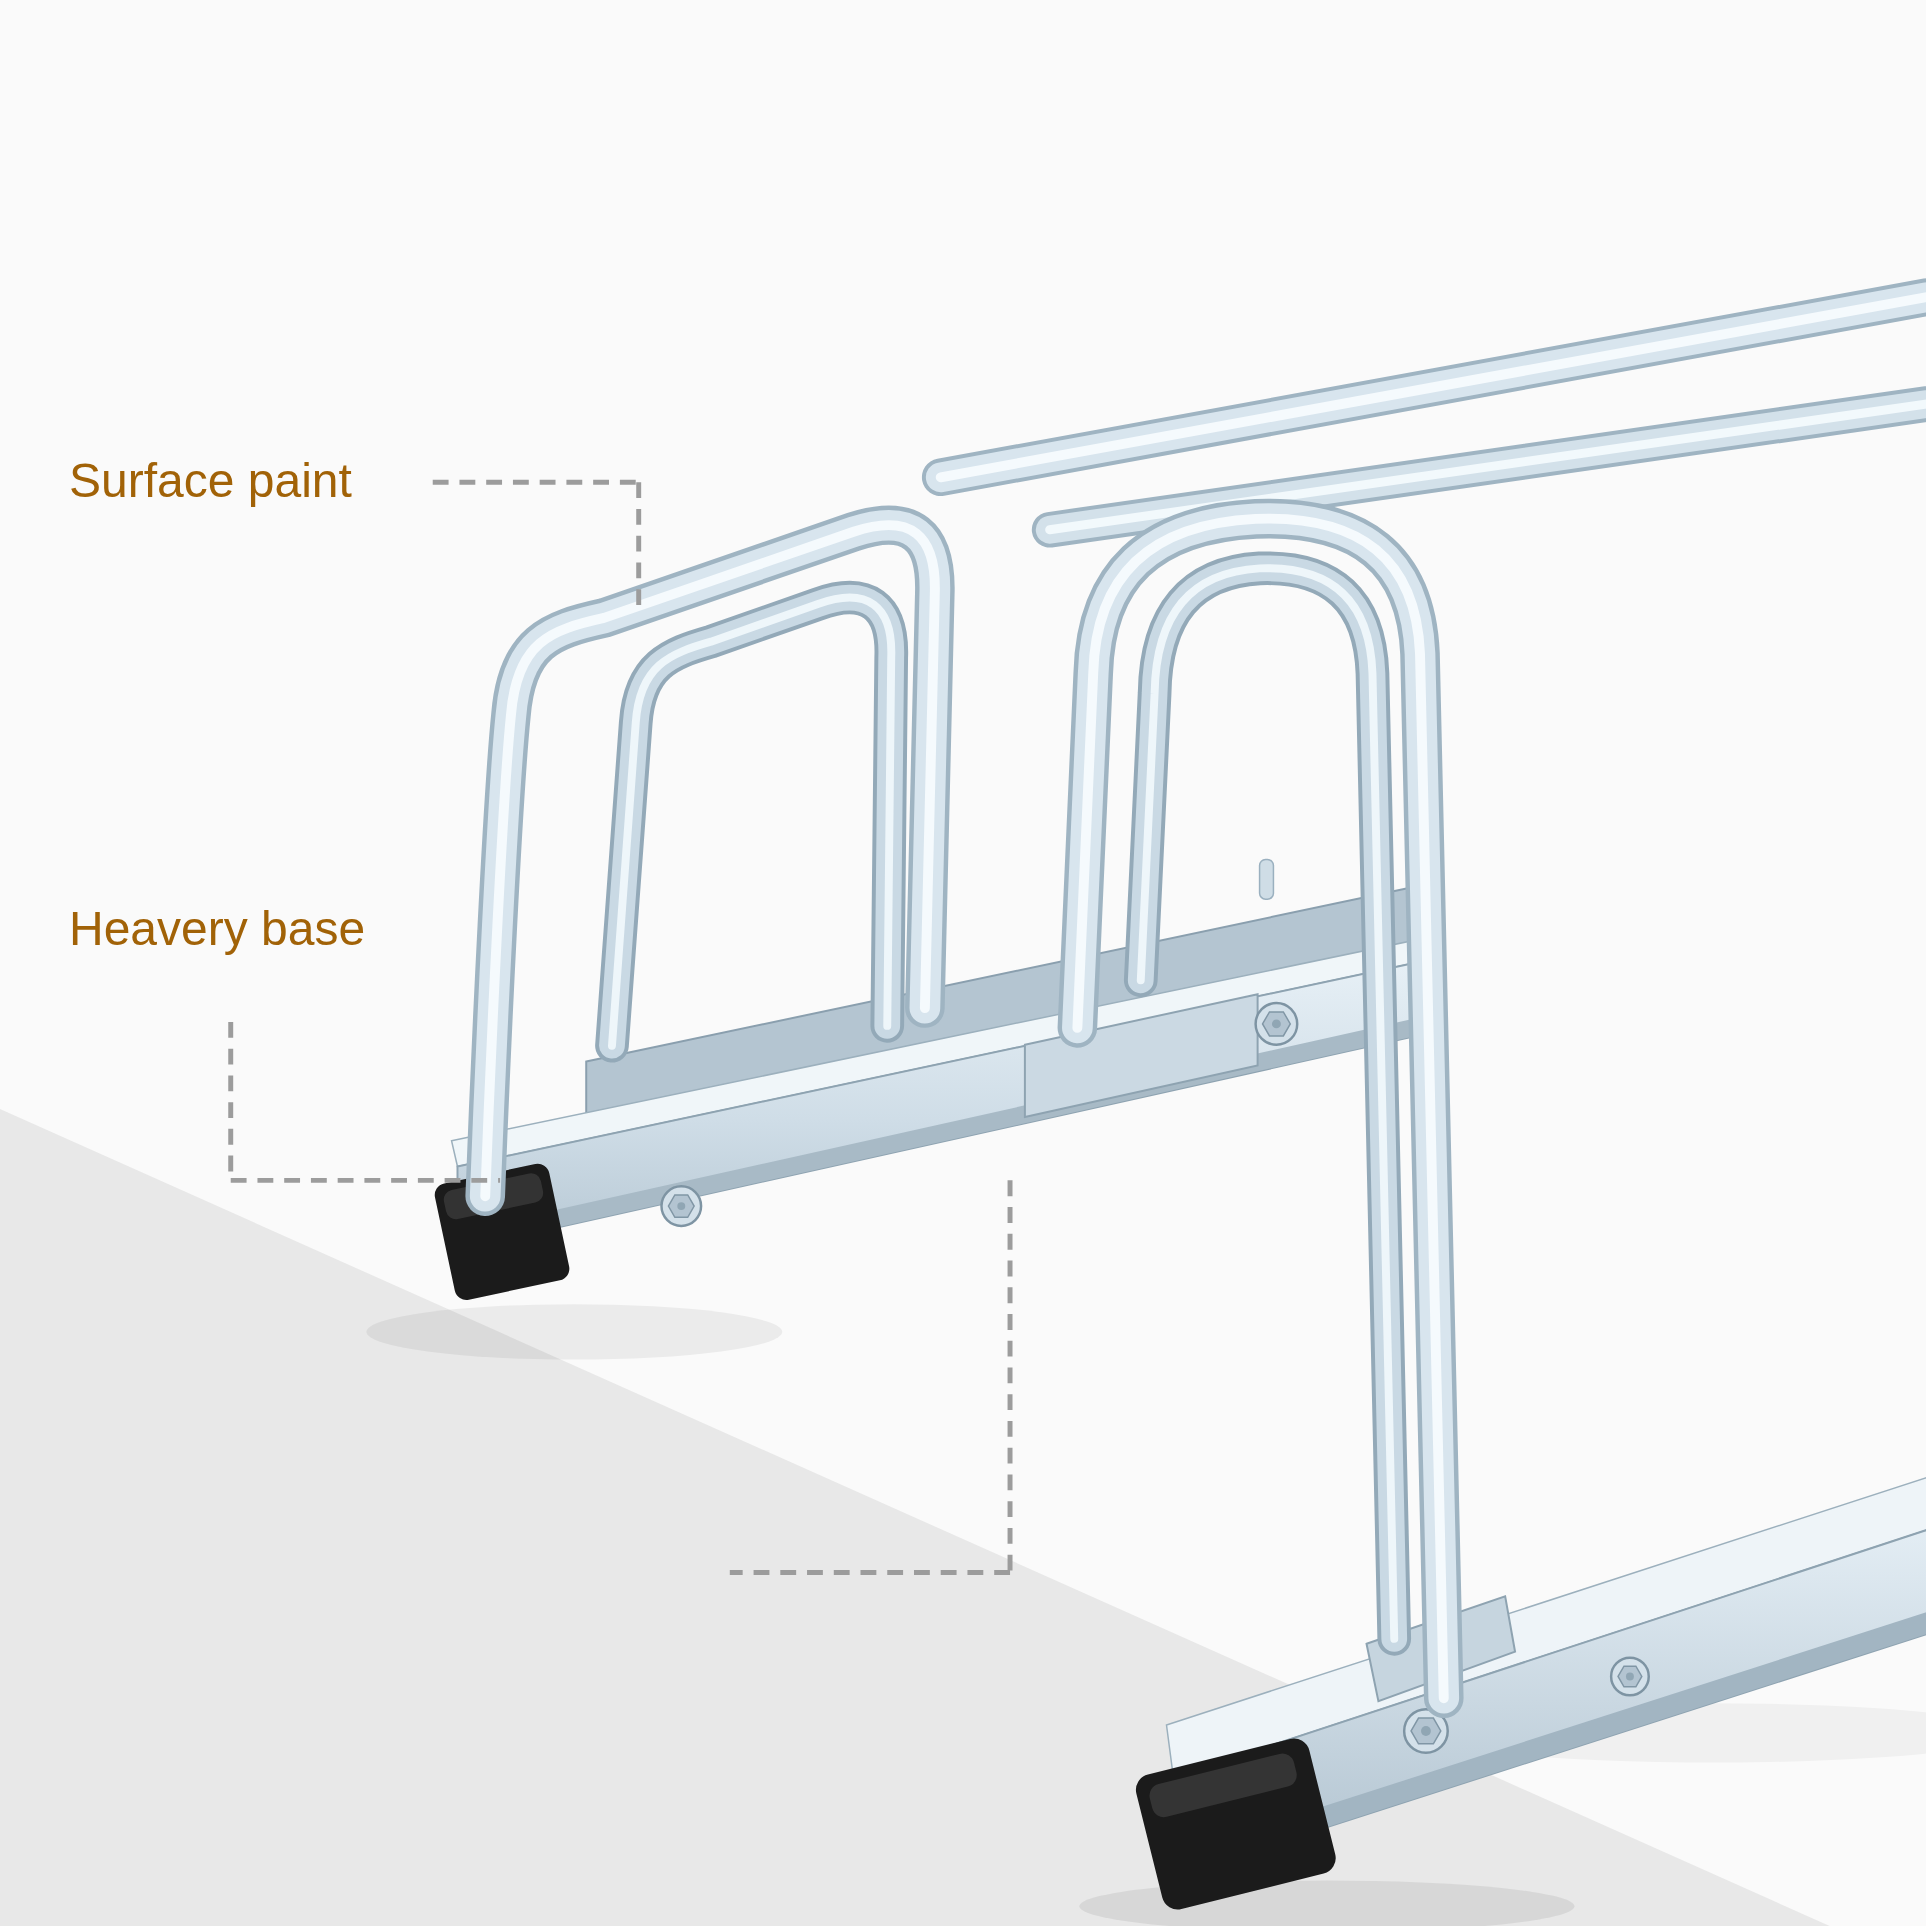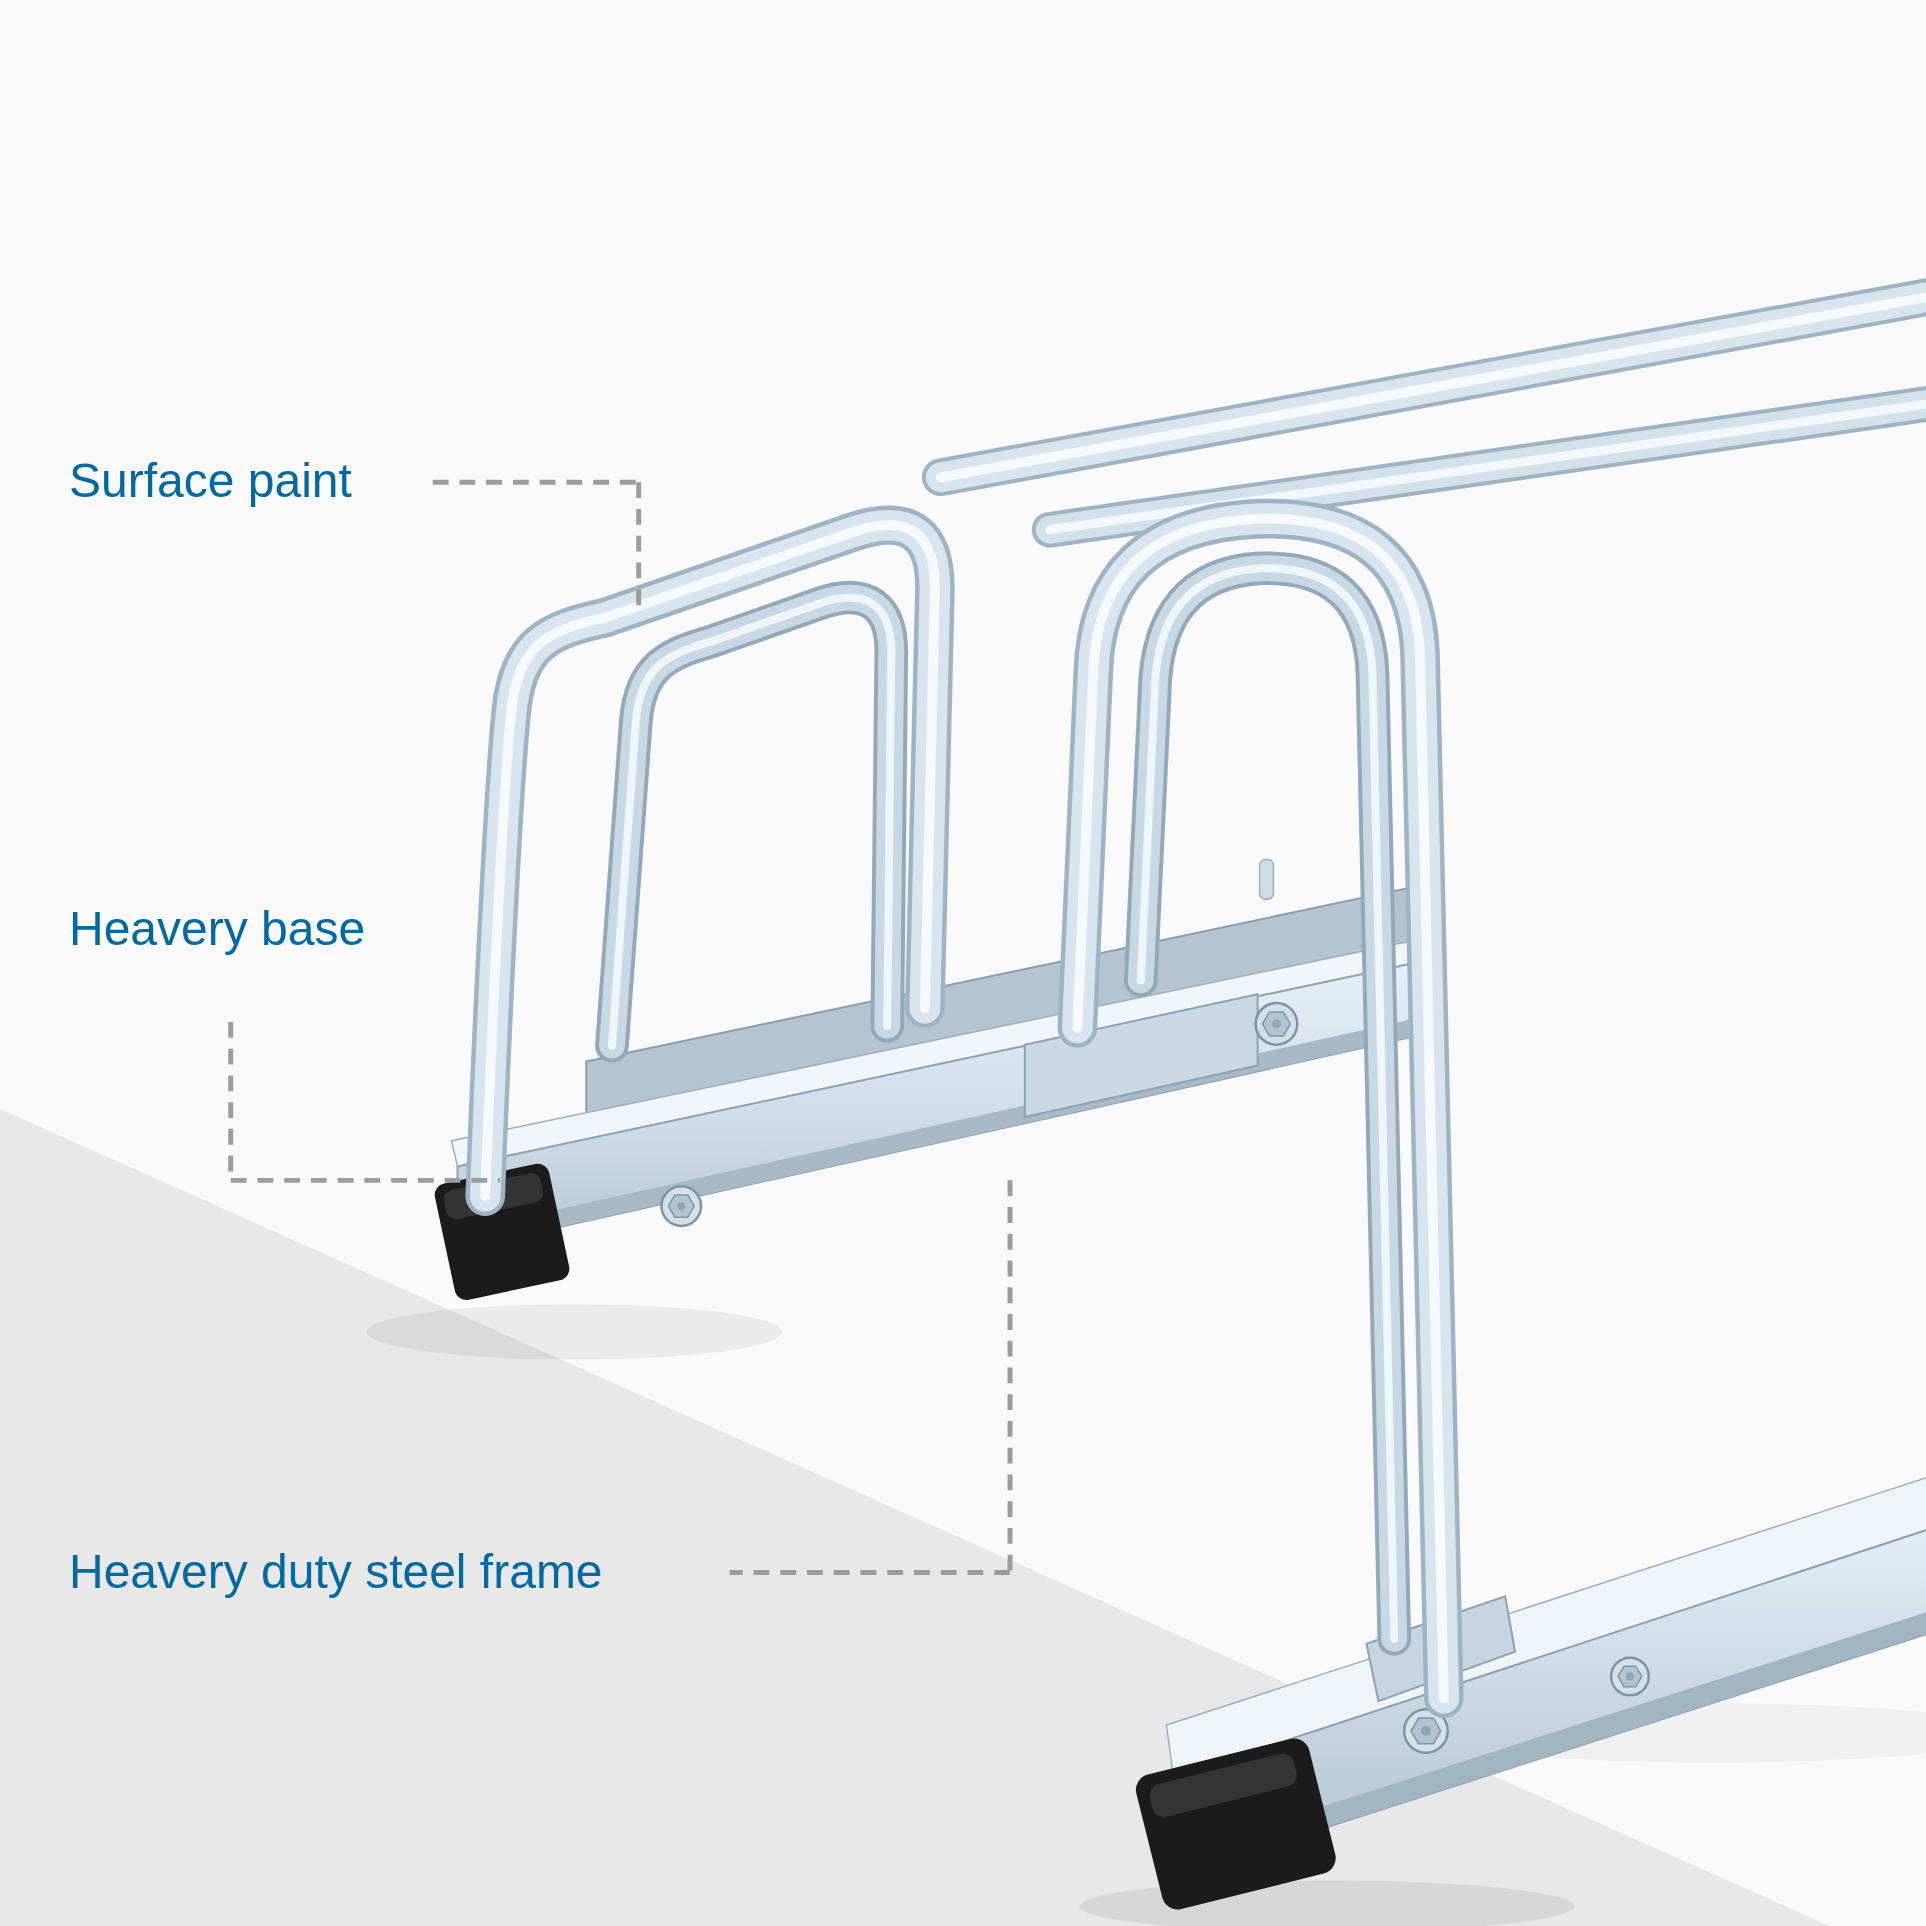--- a/index.html
+++ b/index.html
@@ -25,21 +25,21 @@
     font-size: 77px;
     font-weight: 700;
     letter-spacing: 1px;
     color: #2f2f2f;
     white-space: nowrap;
   }
   .callout {
     position: absolute;
     font-size: 48px;
     font-weight: 400;
-    color: #0369a1;
+    color: #a16207;
     white-space: nowrap;
   }
   .callout.surface { left: 69px; top: 453px; }
   .callout.stable  { left: 69px; top: 901px; }
   .callout.frame   { left: 69px; top: 1544px; }
 </style>
 </head>
 <body>
 
 <div class="canvas">
@@ -162,16 +162,15 @@
       <g>
         <path d="M1020 1192 L1020 1588"></path>
         <path d="M1020 1588 L737 1588"></path>
       </g>
     </g>
   </svg>
 
 
   <div class="callout surface">Surface paint</div>
   <div class="callout stable">Heavery base</div>
-  <div class="callout frame">Heavery duty steel frame</div>
 
 </div>
 
 
 </body></html>

